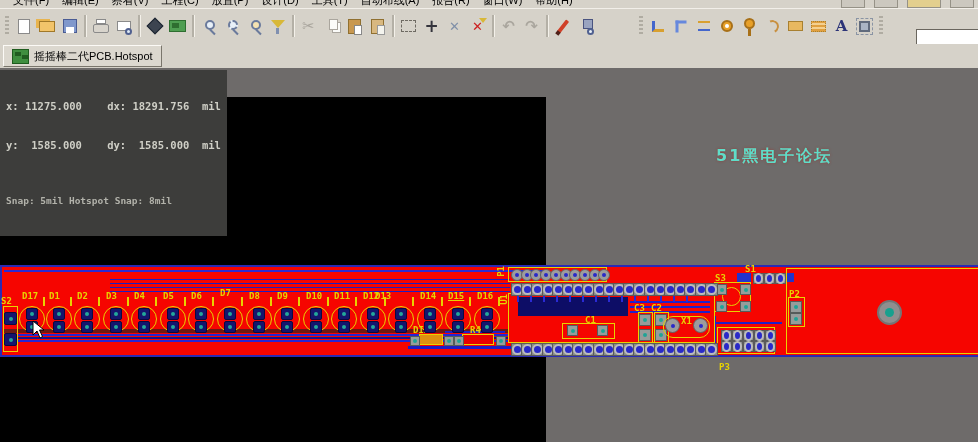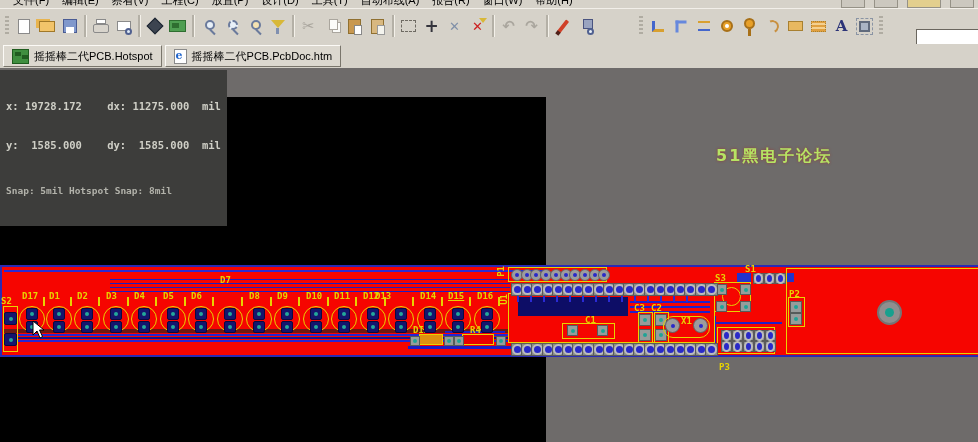--- a/index.html
+++ b/index.html
@@ -88,23 +88,23 @@
   .tabicon-pcb{background:#3f8e3f;border:1px solid #1e5c1e}
   .tabicon-pcb::after{content:"";position:absolute;left:2px;top:2px;width:6px;height:4px;background:#205c20;box-shadow:7px 3px 0 #205c20}
   .tabicon-ie{background:#fff;border:1px solid #8a8a8a;width:11px;height:13px}
   .tabicon-ie::after{content:"e";position:absolute;left:1px;top:-1px;font:bold 11px "DejaVu Serif",serif;color:#2266cc}
 
   
   .stage{position:absolute;left:0;top:68px;width:978px;height:374px;background:#6e6b6a;overflow:hidden}
   .black-region{position:absolute;left:0;top:29px;width:546px;height:345px;background:#000}
   .heads-up{position:absolute;left:0;top:2px;background:#3d3d3b;color:#cfcfc6;padding:4px 6px 3px;
             font:bold 10.5px "DejaVu Sans Mono",monospace;white-space:pre;line-height:13px}
-  .heads-up .r3{font-size:9.5px;color:#b2b2aa;margin-top:6px}
+  .heads-up .r3{font-size:9.5px;color:#b2b2aa;margin-top:16px}
   .watermark{position:absolute;left:716px;top:78px;font:bold 16px "DejaVu Sans",sans-serif;
-             color:#bef264;letter-spacing:2px;text-shadow:0 0 3px rgba(160,48,40,.9);opacity:.9}
+             color:#5eead4;letter-spacing:2px;text-shadow:0 0 3px rgba(160,48,40,.9);opacity:.9}
 
   
   .board{position:absolute;left:0;top:197px;width:980px;height:92px;background:#f60500;box-sizing:border-box;
          border-top:2px solid #2a2ab4;border-bottom:2px solid #2a2ab4;border-left:2px solid #2a2ab4}
   .shape{position:absolute}
   .tr{}
   .box{border:1px solid #e8d200}
   .cbox{border:1px solid #e8d200;border-radius:50%}
   .frect{border:1px solid #e8d200}
   .lbl{color:#e8d200;font:bold 9px "DejaVu Sans Mono",monospace;white-space:nowrap}
@@ -263,31 +263,27 @@
       <span class="grip"></span>
     </div>
   <div class="combobox"></div>
 </div>
 
 <div class="tabbar" id="tabbar">
     <span class="tab">
       <span class="tabicon tabicon-pcb"></span>
       <span class="tablabel">摇摇棒二代PCB.Hotspot</span>
     </span>
-    <span class="tab">
-      <span class="tabicon tabicon-ie"></span>
-      <span class="tablabel">摇摇棒二代PCB.PcbDoc.htm</span>
-    </span>
   </div>
 
 <div class="stage">
   <div class="black-region"></div>
 
   <div class="heads-up">
-    <div class="r1">x: 19728.172    dx: 11275.000  mil</div>
+    <div class="r1">x: 11275.000    dx: 18291.756  mil</div>
     <div class="r2">y:  1585.000    dy:  1585.000  mil</div>
     <div class="r3">Snap: 5mil Hotspot Snap: 8mil</div>
   </div>
 
   <div class="watermark">51黑电子论坛</div>
 
   <div class="board" id="board">
       <span class="shape tr" style="left: 2px; top: 3px; width: 540px; height: 2px; background: rgb(42, 42, 212);"></span>
       <span class="shape tr" style="left: 2px; top: 62px; width: 505px; height: 4px; background: rgb(110, 26, 20);"></span>
       <span class="shape tr" style="left: 2px; top: 67px; width: 505px; height: 2px; background: rgb(37, 37, 210);"></span>
@@ -399,21 +395,21 @@
       <span class="shape lbl" style="left: 161px; top: 24px;">D5</span>
       <span class="shape tick" style="left: 182px; top: 30px; width: 2px; height: 9px;"></span>
       <span class="shape ledc" style="left: 158px; top: 39px; width: 24px; height: 24px;"></span>
       <span class="shape npad" style="left: 165px; top: 41px; width: 10px; height: 10px;"></span>
       <span class="shape npad" style="left: 165px; top: 54px; width: 10px; height: 10px;"></span>
       <span class="shape lbl" style="left: 189px; top: 24px;">D6</span>
       <span class="shape tick" style="left: 210px; top: 30px; width: 2px; height: 9px;"></span>
       <span class="shape ledc" style="left: 186px; top: 39px; width: 24px; height: 24px;"></span>
       <span class="shape npad" style="left: 193px; top: 41px; width: 10px; height: 10px;"></span>
       <span class="shape npad" style="left: 193px; top: 54px; width: 10px; height: 10px;"></span>
-      <span class="shape lbl" style="left: 218px; top: 8px;">D7</span>
+      <span class="shape lbl" style="left: 218px; top: 21px;">D7</span>
       <span class="shape tick" style="left: 239px; top: 30px; width: 2px; height: 9px;"></span>
       <span class="shape ledc" style="left: 215px; top: 39px; width: 24px; height: 24px;"></span>
       <span class="shape npad" style="left: 222px; top: 41px; width: 10px; height: 10px;"></span>
       <span class="shape npad" style="left: 222px; top: 54px; width: 10px; height: 10px;"></span>
       <span class="shape lbl" style="left: 247px; top: 24px;">D8</span>
       <span class="shape tick" style="left: 268px; top: 30px; width: 2px; height: 9px;"></span>
       <span class="shape ledc" style="left: 244px; top: 39px; width: 24px; height: 24px;"></span>
       <span class="shape npad" style="left: 251px; top: 41px; width: 10px; height: 10px;"></span>
       <span class="shape npad" style="left: 251px; top: 54px; width: 10px; height: 10px;"></span>
       <span class="shape lbl" style="left: 275px; top: 24px;">D9</span>

